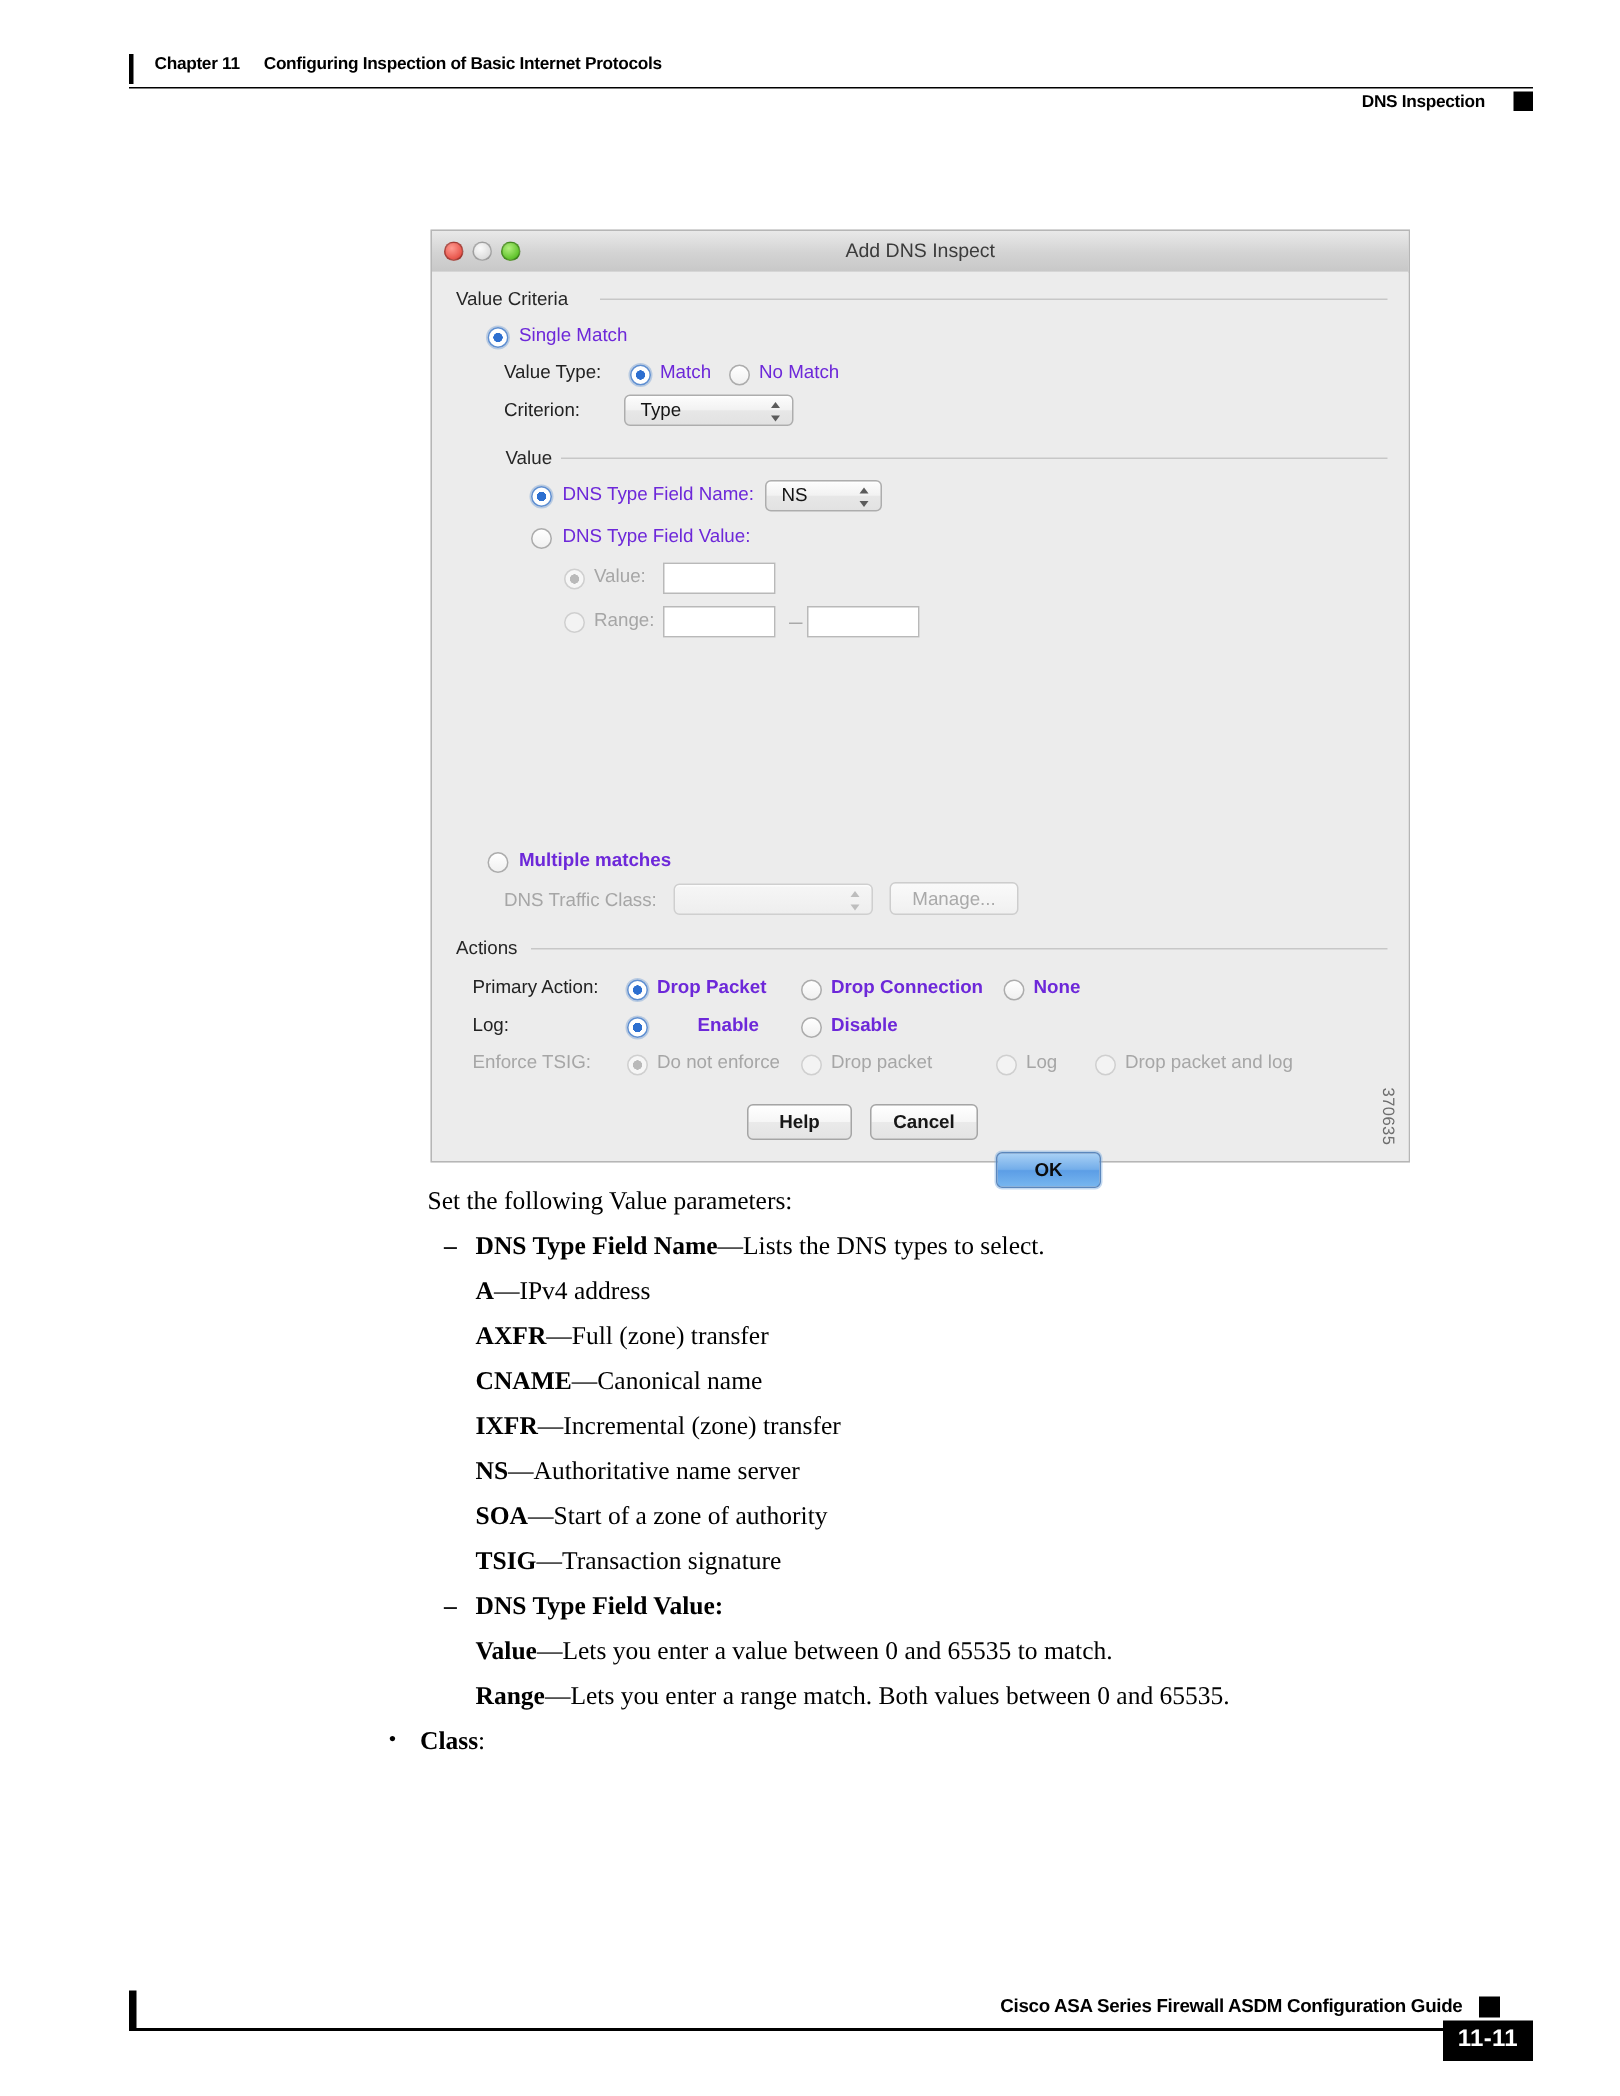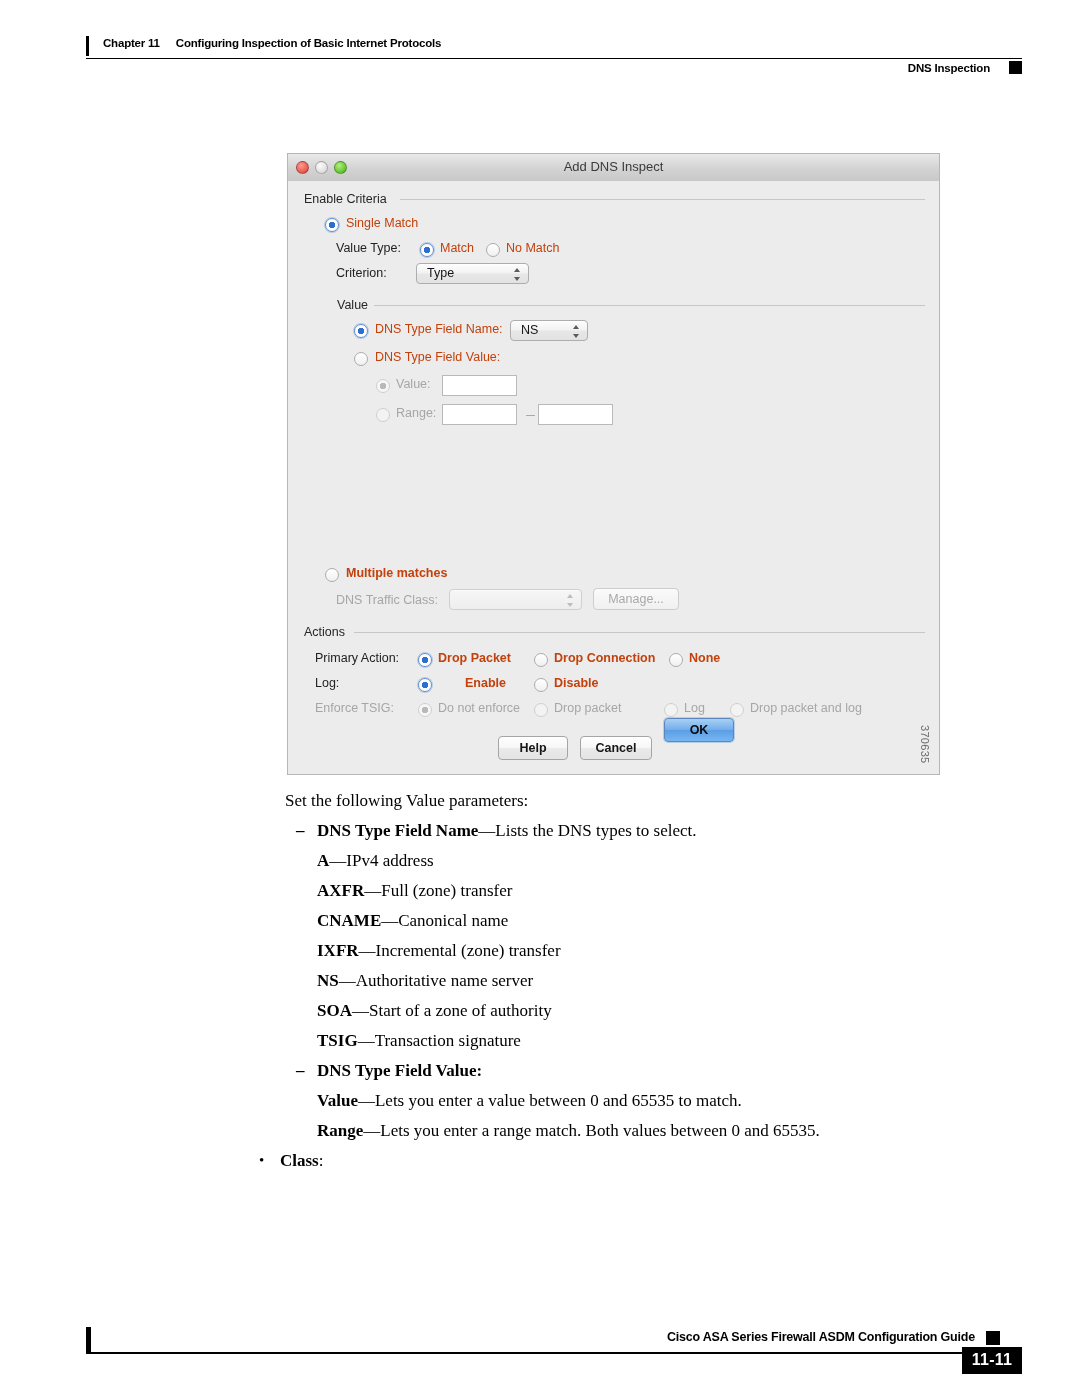--- a/index.html
+++ b/index.html
@@ -154,21 +154,21 @@
   }
   .radio.dim.on {
     background: radial-gradient(circle at 50% 50%, #b9b9b9 0 3px, #f6f6f6 3.2px 100%);
     border: 1px solid #cfcfcf;
     box-shadow: none;
   }
   .radio-label {
     position: absolute;
     font-family: "Liberation Sans", sans-serif;
     font-size: 12.5px;
-    color: #c2410c;
+    color: #6d28d9;
     white-space: nowrap;
   }
   .radio-label.bold { font-weight: bold; }
   .radio-label.dim { color: #a6a6a6; }
 
   
   .popup {
     position: absolute;
     height: 21px;
     background: linear-gradient(to bottom, #fdfdfd 0%, #f2f2f2 48%, #e7e7e7 52%, #e2e2e2 100%);
@@ -358,21 +358,21 @@
       <div class="tl-lights">
         <div class="tl red"></div>
         <div class="tl yellow"></div>
         <div class="tl green"></div>
       </div>
       <div class="title-text">Add DNS Inspect</div>
     </div>
 
     <div class="dlg-body">
 
-      <div class="group-title" style="left:16px; top:11px;">Enable Criteria</div>
+      <div class="group-title" style="left:16px; top:11px;">Value Criteria</div>
       <div class="group-rule" style="left:112px; top:18px; width:525px;"></div>
 
       <div class="radio on" style="left:37px; top:37px;"></div>
       <div class="radio-label" style="left:58px; top:35px;">Single Match</div>
 
       <div class="lbl" style="left:48px; top:60px;">Value Type:</div>
       <div class="radio on" style="left:132px; top:62px;"></div>
       <div class="radio-label" style="left:152px; top:60px;">Match</div>
       <div class="radio" style="left:198px; top:62px;"></div>
       <div class="radio-label" style="left:218px; top:60px;">No Match</div>
@@ -438,21 +438,21 @@
       <div class="radio-label dim" style="left:150px; top:520px;">Do not enforce</div>
       <div class="radio dim" style="left:246px; top:522px;"></div>
       <div class="radio-label dim" style="left:266px; top:520px;">Drop packet</div>
       <div class="radio dim" style="left:376px; top:522px;"></div>
       <div class="radio-label dim" style="left:396px; top:520px;">Log</div>
       <div class="radio dim" style="left:442px; top:522px;"></div>
       <div class="radio-label dim" style="left:462px; top:520px;">Drop packet and log</div>
 
       <div class="btn" style="left:210px; top:555px; width:70px;">Help</div>
       <div class="btn" style="left:292px; top:555px; width:72px;">Cancel</div>
-      <div class="btn default" style="left:376px; top:537px; width:70px;">OK</div>
+      <div class="btn default" style="left:376px; top:587px; width:70px;">OK</div>
 
     </div>
   </div>
 </div>
 
 <div class="fig-id">370635</div>
 
 <div class="body-copy">
 
   <div class="p" style="left:285px; top:791px;">Set the following Value parameters:</div>

